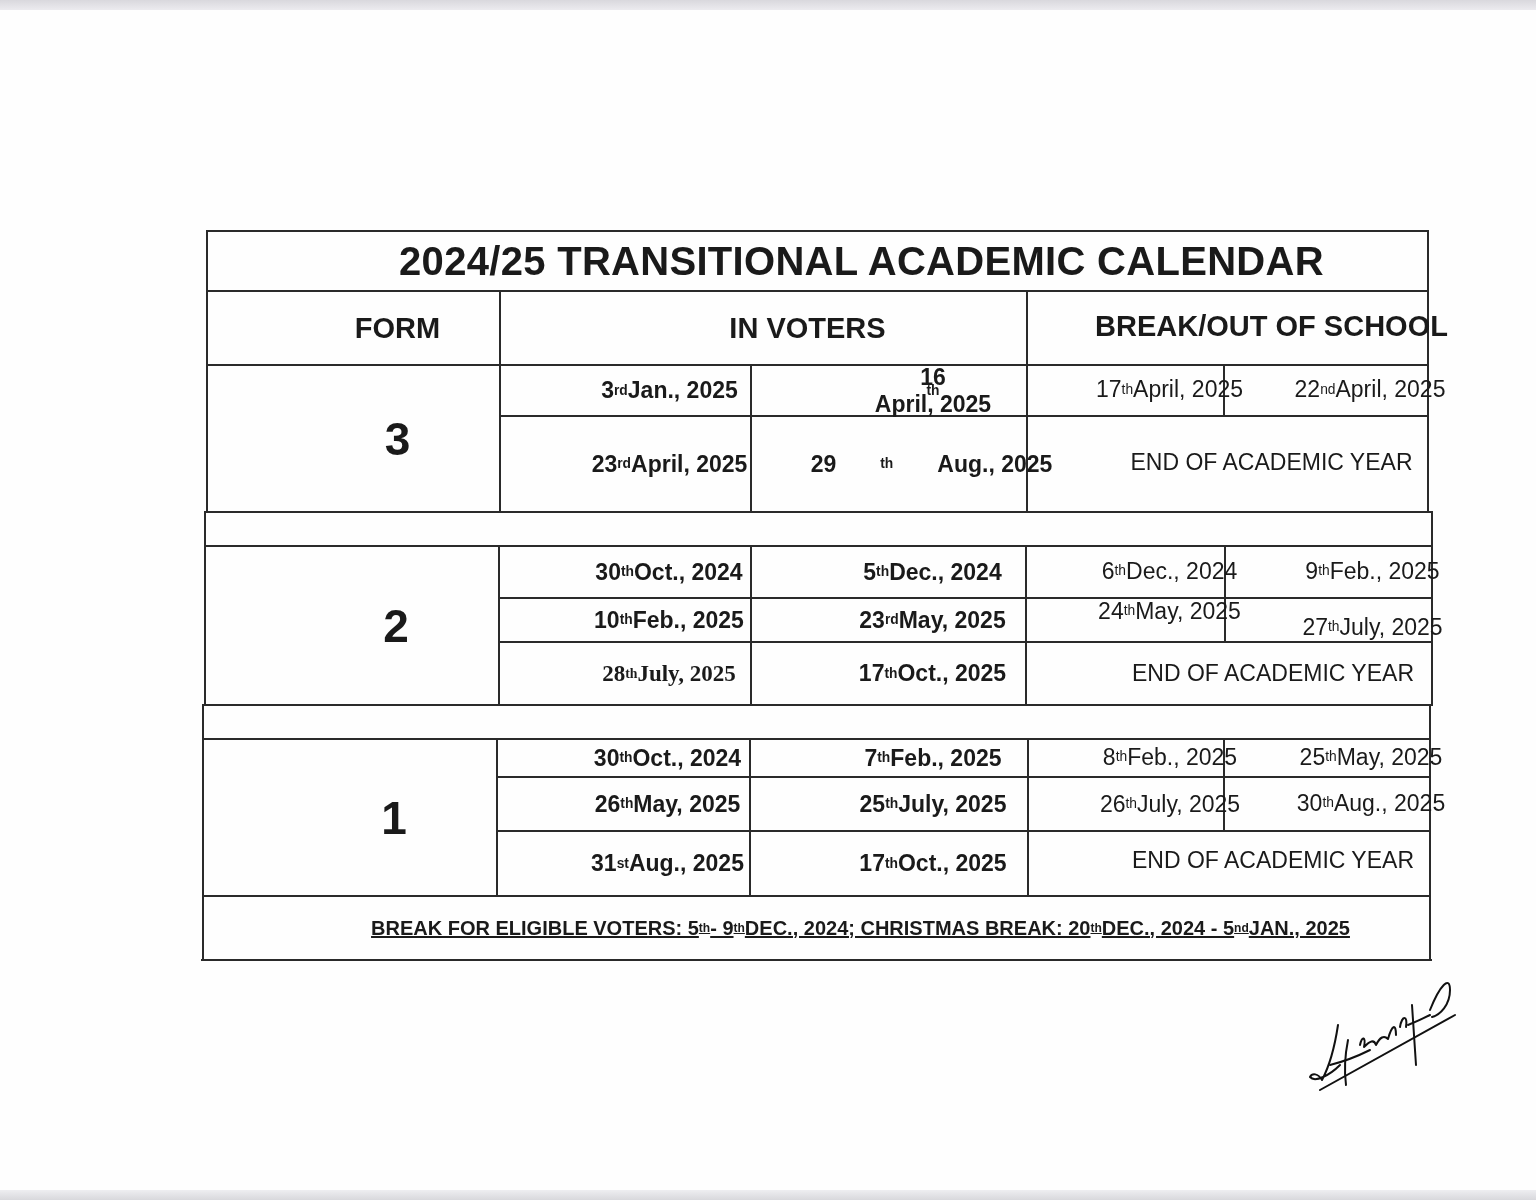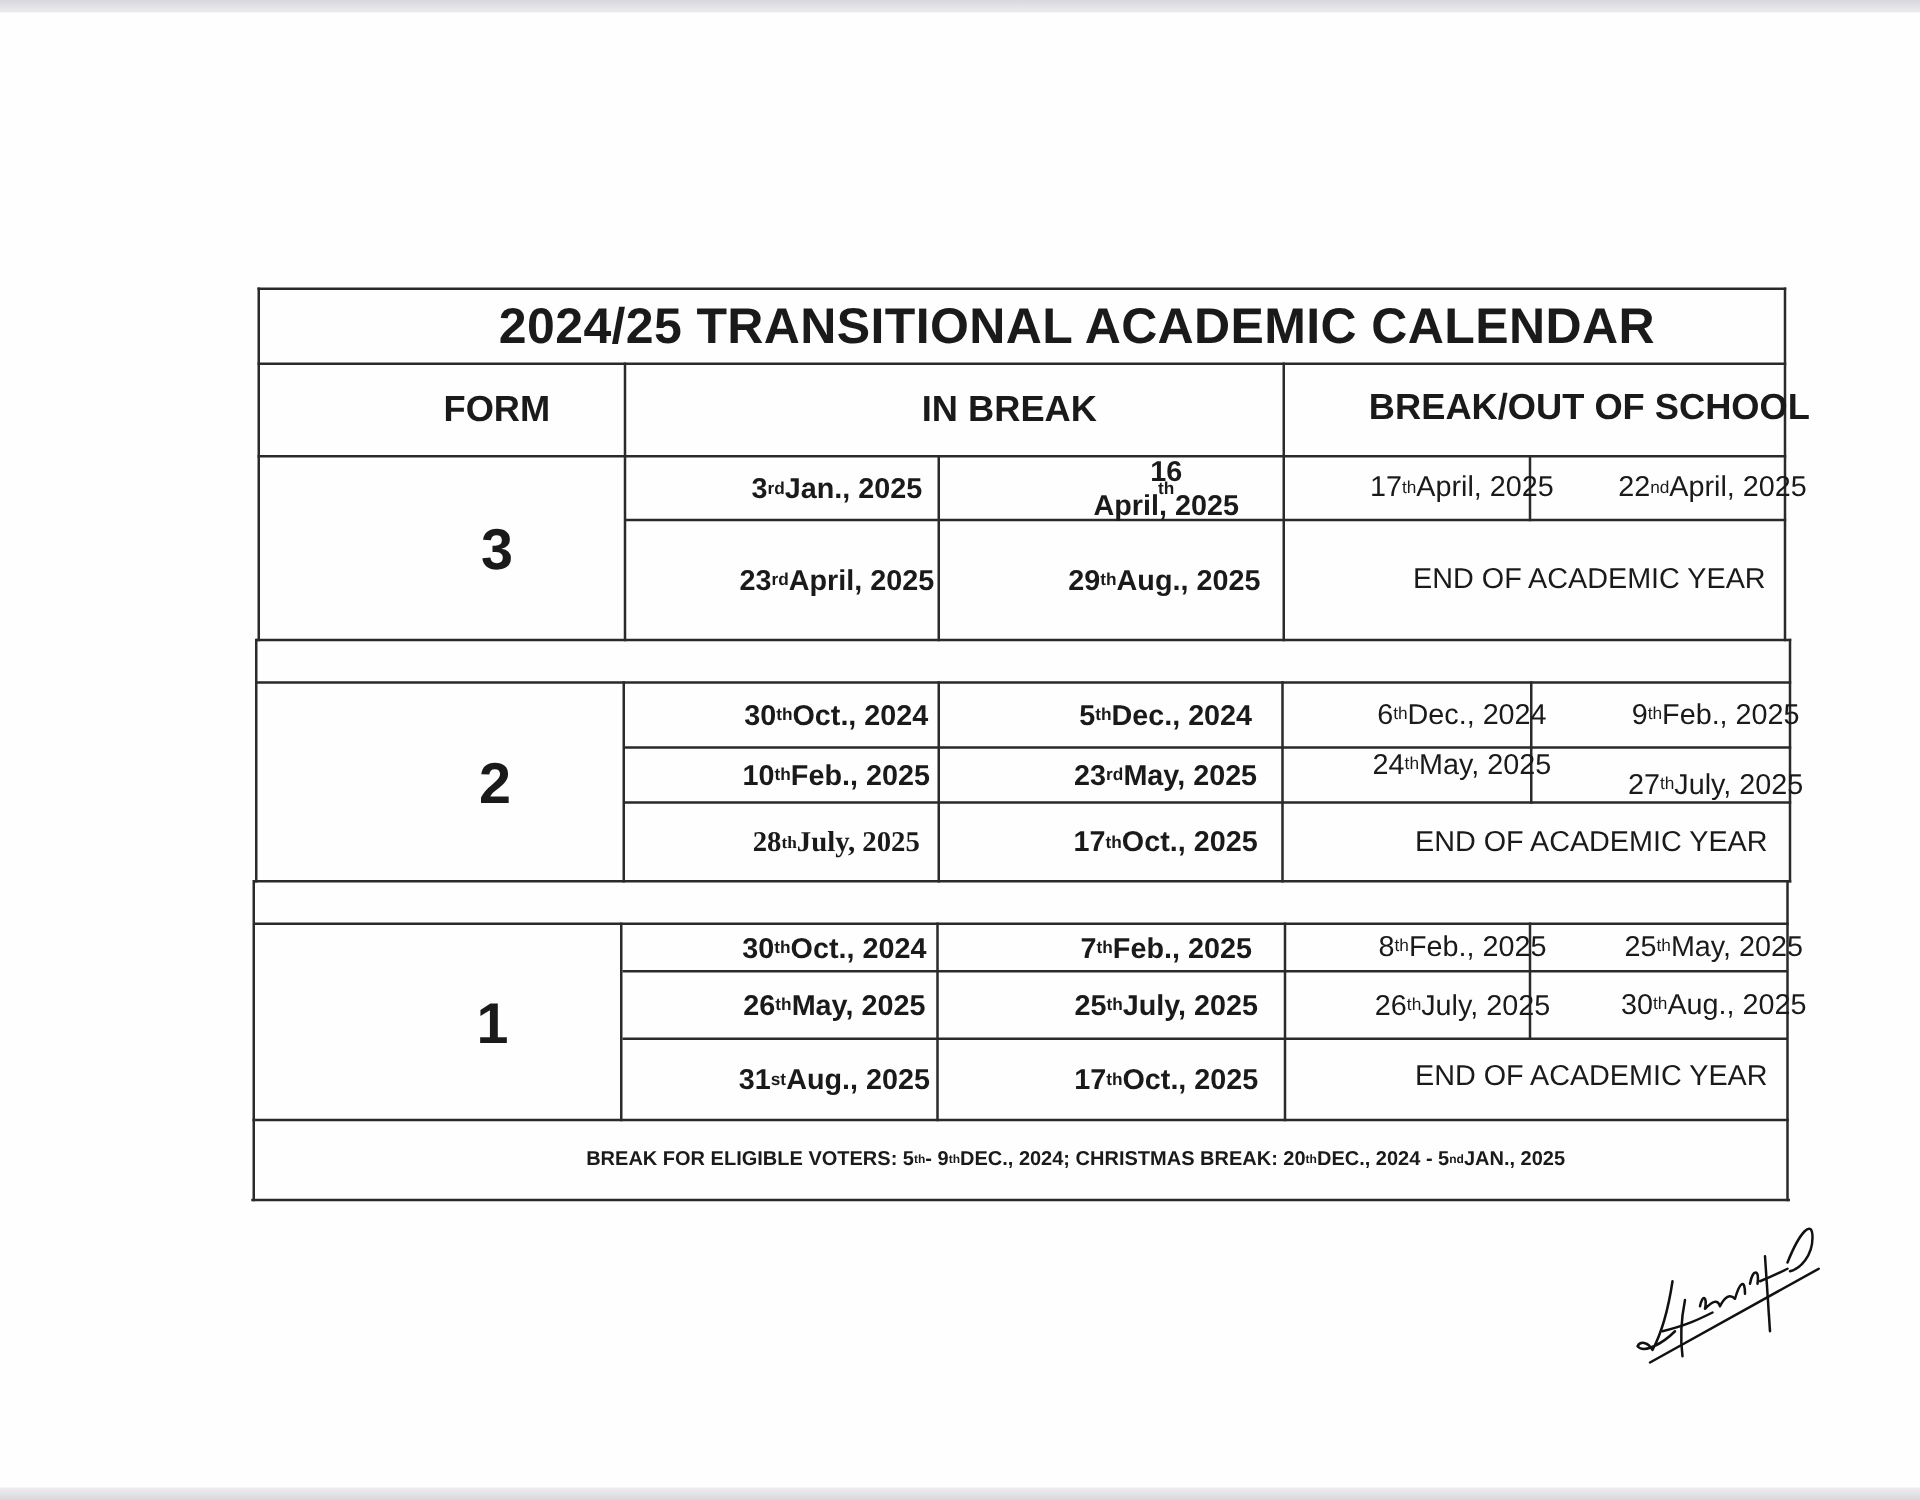--- a/index.html
+++ b/index.html
@@ -17,21 +17,21 @@
   .h { height:2px; }
   .v { width:2px; }
   .cell { position:absolute; display:flex; align-items:center; justify-content:center;
     text-align:center; white-space:nowrap;padding-left:44px; }
   .title { font-size:40px; font-weight:bold; letter-spacing:0.3px; }
   .hdr { font-size:29px; font-weight:bold;border-radius:31px; }
   .form { font-size:46px; font-weight:bold; }
   .d { font-size:23px; font-weight:bold; }
   .b { font-size:23px; font-weight:normal; }
   .eoy { font-size:23px; font-weight:normal; }
-  .note { font-size:16px; font-weight:bold; }
+  .note { font-size:20px; font-weight:bold;text-decoration:underline; }
   sup { font-size:0.6em; line-height:0; vertical-align:0.6em; }
   .sig { position:absolute; left:1300px; top:965px; width:160px; height:135px; }
 </style>
 </head>
 <body>
 
 <div class="edge-top"></div>
 <div class="edge-bottom"></div>
 
 <div>
@@ -70,21 +70,21 @@
   <div class="line v" style="left:1025px;top:545px;height:161px;"></div>
   <div class="line v" style="left:1027px;top:738px;height:159px;"></div>
 
   <div class="line v" style="left:1223px;top:364px;height:53px;"></div>
   <div class="line v" style="left:1224px;top:545px;height:98px;"></div>
   <div class="line v" style="left:1223px;top:738px;height:94px;"></div>
 
   <div class="cell title" style="left:208px;top:232px;width:1219px;height:58px;">2024/25 TRANSITIONAL ACADEMIC CALENDAR</div>
 
   <div class="cell hdr" style="left:208px;top:292px;width:291px;height:72px;">FORM</div>
-  <div class="cell hdr" style="left:501px;top:292px;width:525px;height:72px;">IN BREAK</div>
+  <div class="cell hdr" style="left:501px;top:292px;width:525px;height:72px;">IN VOTERS</div>
   <div class="cell hdr" style="left:1028px;top:292px;width:399px;height:68px;">BREAK/OUT OF SCHOOL</div>
 
   <div class="cell form" style="left:208px;top:366px;width:291px;height:145px;">3</div>
 
   <div class="cell d" style="left:501px;top:366px;width:249px;height:49px;">
       <span>3</span>
       <sup>rd</sup>
       <span> Jan., 2025</span>
     </div>
   <div class="cell d" style="left:752px;top:366px;width:274px;height:49px;flex-direction:column;">
@@ -101,21 +101,21 @@
       <span>22</span>
       <sup>nd</sup>
       <span> April, 2025</span>
     </div>
 
   <div class="cell d" style="left:501px;top:417px;width:249px;height:94px;">
       <span>23</span>
       <sup>rd</sup>
       <span> April, 2025</span>
     </div>
-  <div class="cell d" style="left:752px;top:417px;width:271px;height:94px;">
+  <div class="cell d" style="left:752px;top:417px;width:271px;height:94px;gap:44px;">
       <span>29</span>
       <sup>th</sup>
       <span> Aug., 2025</span>
     </div>
   <div class="cell eoy" style="left:1028px;top:415px;width:399px;height:94px;">END OF ACADEMIC YEAR</div>
 
   <div class="cell form" style="left:206px;top:547px;width:292px;height:157px;">2</div>
 
   <div class="cell d" style="left:500px;top:547px;width:250px;height:50px;">
       <span>30</span>

